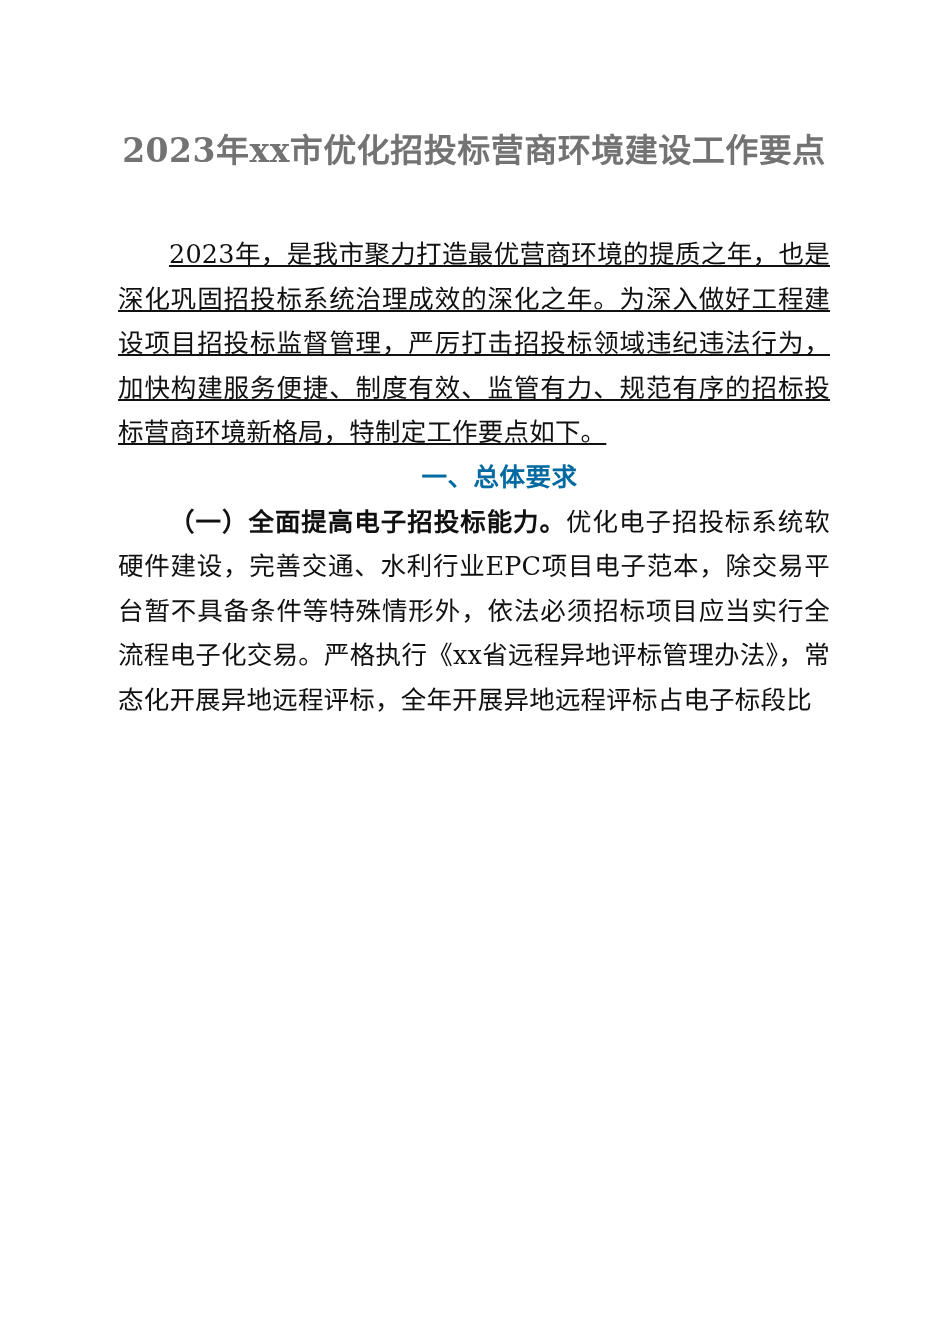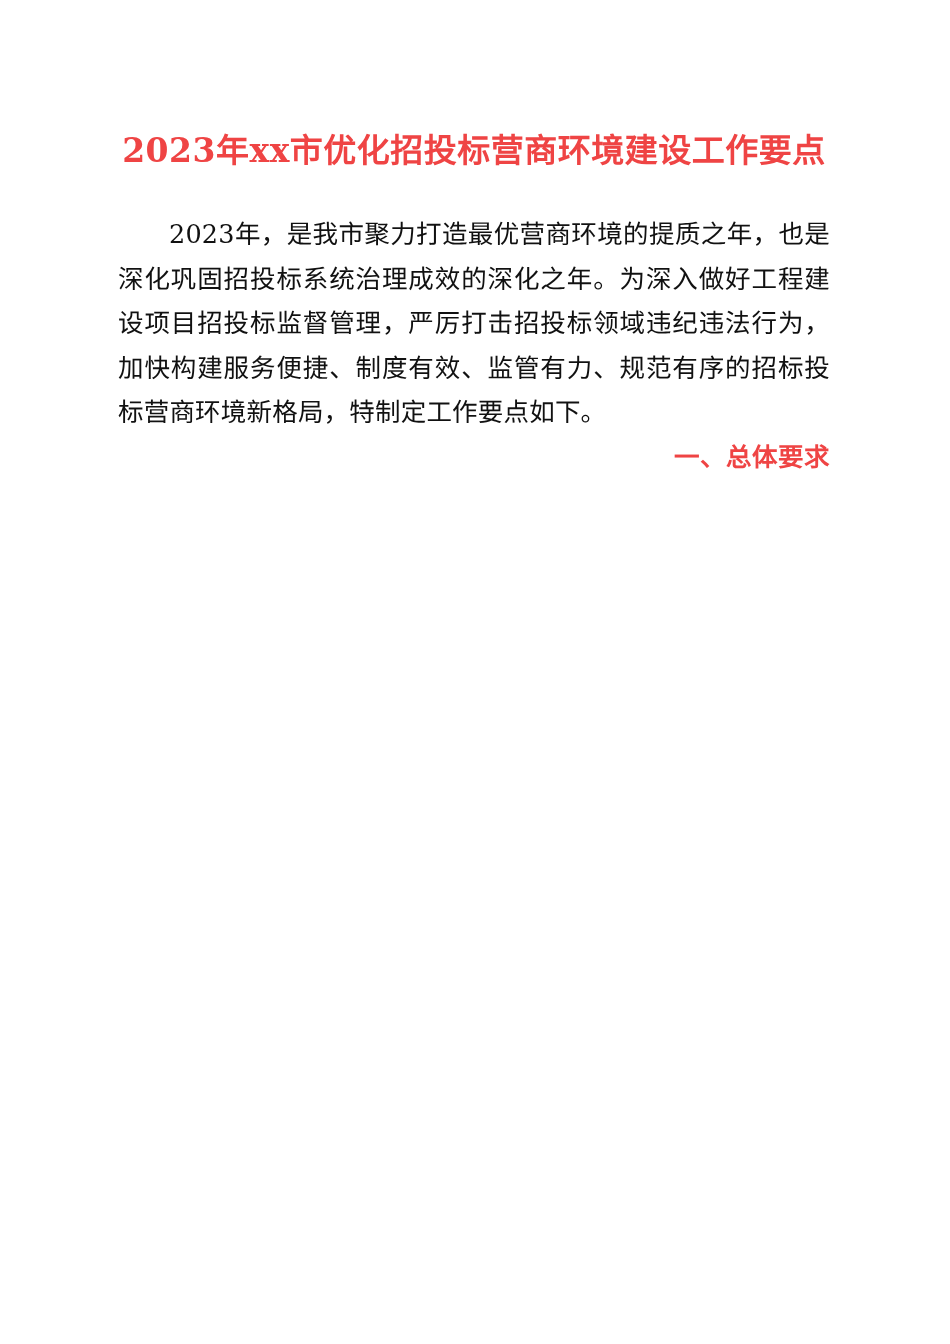--- a/index.html
+++ b/index.html
@@ -36,50 +36,51 @@
   
   .doc-title {
     margin: 0;
     padding-top: 128px;
     font-family: "DejaVu Serif", "Liberation Serif", serif;
     font-weight: bold;
     font-size: 33px;
     line-height: 46px;
     text-align: center;
     letter-spacing: 0.5px;
-    color: #ef4444;
+    color: #737373;
   }
 
   
   .para {
     margin: 0;
     font-family: "DejaVu Serif", "Liberation Serif", serif;
     font-size: 25.5px;
     line-height: 44.6px;
     text-align: justify;
     text-justify: inter-ideograph;
     text-indent: 2em;
     color: #111111;
     letter-spacing: 0.2px;
   }
 
   .para-first {
-    margin-top: 38px;
+    margin-top: 58px;
+    text-decoration: underline;
   }
 
   
   .section-heading {
     margin: 0;
     font-family: "DejaVu Sans", "Liberation Sans", sans-serif;
     font-weight: bold;
     font-size: 25.5px;
     line-height: 44.6px;
     text-indent: 2em;
-    text-align: right;
-    color: #ef4444;
+    text-align: center;
+    color: #0369a1;
     letter-spacing: 0.5px;
   }
 
   
   .lead {
     font-weight: bold;
   }
 
   .spacer-bottom {
     height: 1px;
@@ -92,16 +93,17 @@
   <div class="content">
 
     <h1 class="doc-title">2023年xx市优化招投标营商环境建设工作要点</h1>
 
     <p class="para para-first">2023年，是我市聚力打造最优营商环境的提质之年，也是深化巩固招投标系统治理成效的深化之年。为深入做好工程建设项目招投标监督管理，严厉打击招投标领域违纪违法行为，加快构建服务便捷、制度有效、监管有力、规范有序的招标投标营商环境新格局，特制定工作要点如下。</p>
 
     <h2 class="section-heading">一、总体要求</h2>
 
 
 
+    <p class="para"><span class="lead">（一）全面提高电子招投标能力。</span><span>优化电子招投标系统软硬件建设，完善交通、水利行业EPC项目电子范本，除交易平台暂不具备条件等特殊情形外，依法必须招标项目应当实行全流程电子化交易。严格执行《xx省远程异地评标管理办法》，常态化开展异地远程评标，全年开展异地远程评标占电子标段比</span></p>
 
     <div class="spacer-bottom"></div>
   </div>
 </div>
 
 </body></html>

